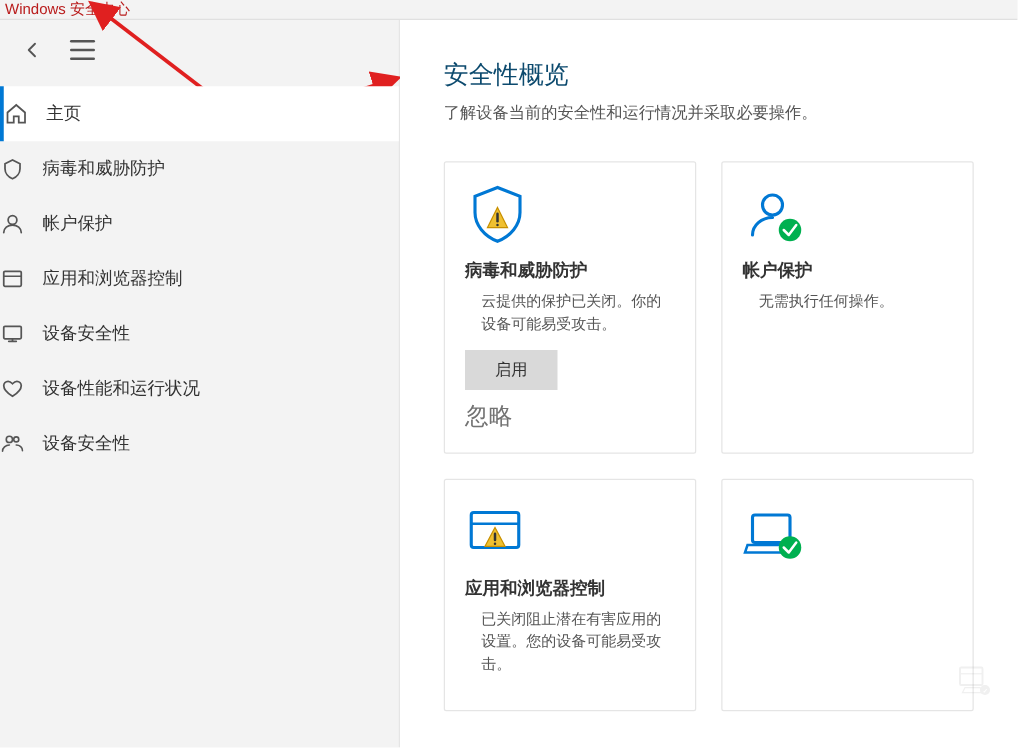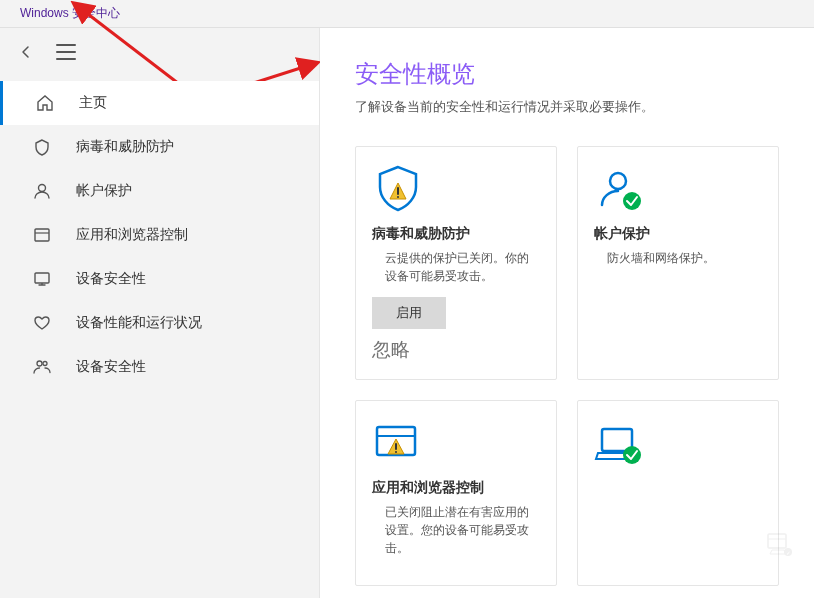--- a/index.html
+++ b/index.html
@@ -15,27 +15,27 @@
     .window {
       width: 814px;
       height: 598px;
       background: #fff;
       display: flex;
       flex-direction: column;
     }
 
     .title-bar {
       background: #f3f3f3;
-      height: 28px;
-      display: flex;
-      align-items: center;
-      padding: 0 20px;
+      height: 16px;
+      display: flex;
+      align-items: center;
+      padding: 0 4px;
       border-bottom: 1px solid #e0e0e0;
       font-size: 12px;
-      color: #4c1d95;
+      color: #b91c1c;
       flex-shrink: 0;
     }
 
     .window-body {
       display: flex;
       flex: 1;
       overflow: hidden;
     }
 
     
@@ -85,23 +85,23 @@
     }
 
     .sidebar-nav {
       flex: 1;
       padding-top: 5px;
     }
 
     .nav-item {
       display: flex;
       align-items: center;
-      padding: 12px 32px;
+      padding: 12px 0;
       cursor: pointer;
-      gap: 24px;
+      gap: 14px;
       font-size: 14px;
       color: #333;
       position: relative;
     }
 
     .nav-item.active {
       background: #fff;
       border-left: 3px solid #0078d4;
     }
 
@@ -120,23 +120,23 @@
 
     
     .main-content {
       flex: 1;
       padding: 30px 35px;
       overflow-y: auto;
       background: #fff;
     }
 
     .page-title {
-      font-size: 24px;
+      font-size: 20px;
       font-weight: 400;
-      color: #8b5cf6;
+      color: #0c4a6e;
       margin-bottom: 8px;
     }
 
     .page-subtitle {
       font-size: 13px;
       color: #555;
       margin-bottom: 30px;
     }
 
     .cards-grid {
@@ -360,21 +360,21 @@
         <div class="card">
 
           <svg class="card-icon" viewBox="0 0 52 52" fill="none" xmlns="http://www.w3.org/2000/svg">
             <circle cx="24" cy="18" r="8" fill="none" stroke="#0078d4" stroke-width="2.5"></circle>
             <path d="M8 42C8 34.3 15.2 28 24 28" stroke="#0078d4" stroke-width="2.5" stroke-linecap="round"></path>
 
             <circle cx="38" cy="38" r="9" fill="#00b050"></circle>
             <polyline points="33,38 37,42 43,34" stroke="white" stroke-width="2" stroke-linecap="round" stroke-linejoin="round"></polyline>
           </svg>
           <div class="card-title">帐户保护</div>
-          <div class="card-desc">防火墙和网络保护。</div>
+          <div class="card-desc">无需执行任何操作。</div>
         </div>
 
         <div class="card">
 
           <svg class="card-icon" viewBox="0 0 52 52" fill="none" xmlns="http://www.w3.org/2000/svg">
             <rect x="5" y="10" width="38" height="28" rx="2" fill="none" stroke="#0078d4" stroke-width="2.5"></rect>
             <line x1="5" y1="19" x2="43" y2="19" stroke="#0078d4" stroke-width="2"></line>
 
             <polygon points="24,22 32,37 16,37" fill="#f0c030" stroke="#c89000" stroke-width="1"></polygon>
             <line x1="24" y1="27" x2="24" y2="32" stroke="#333" stroke-width="2" stroke-linecap="round"></line>

